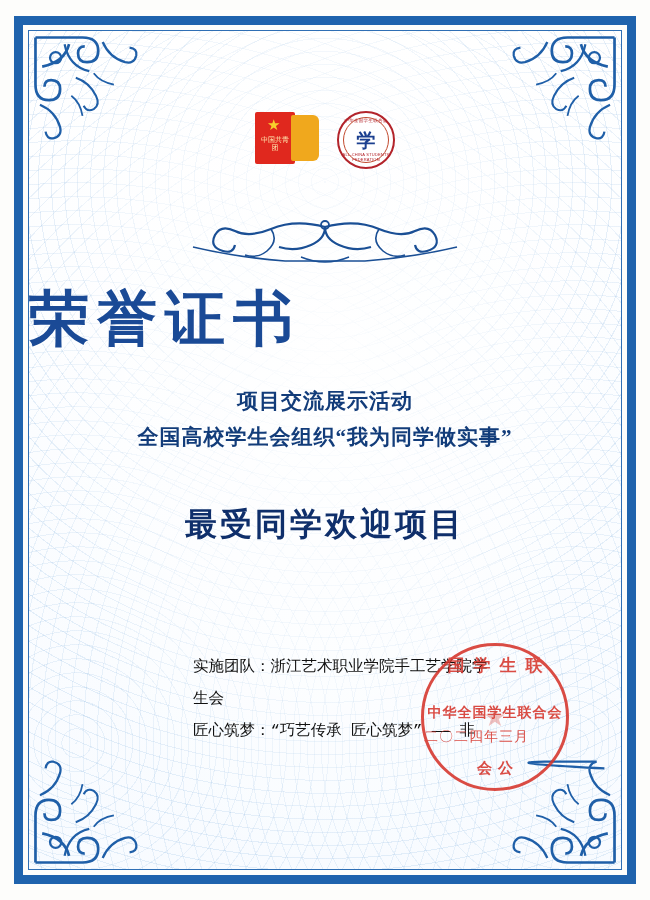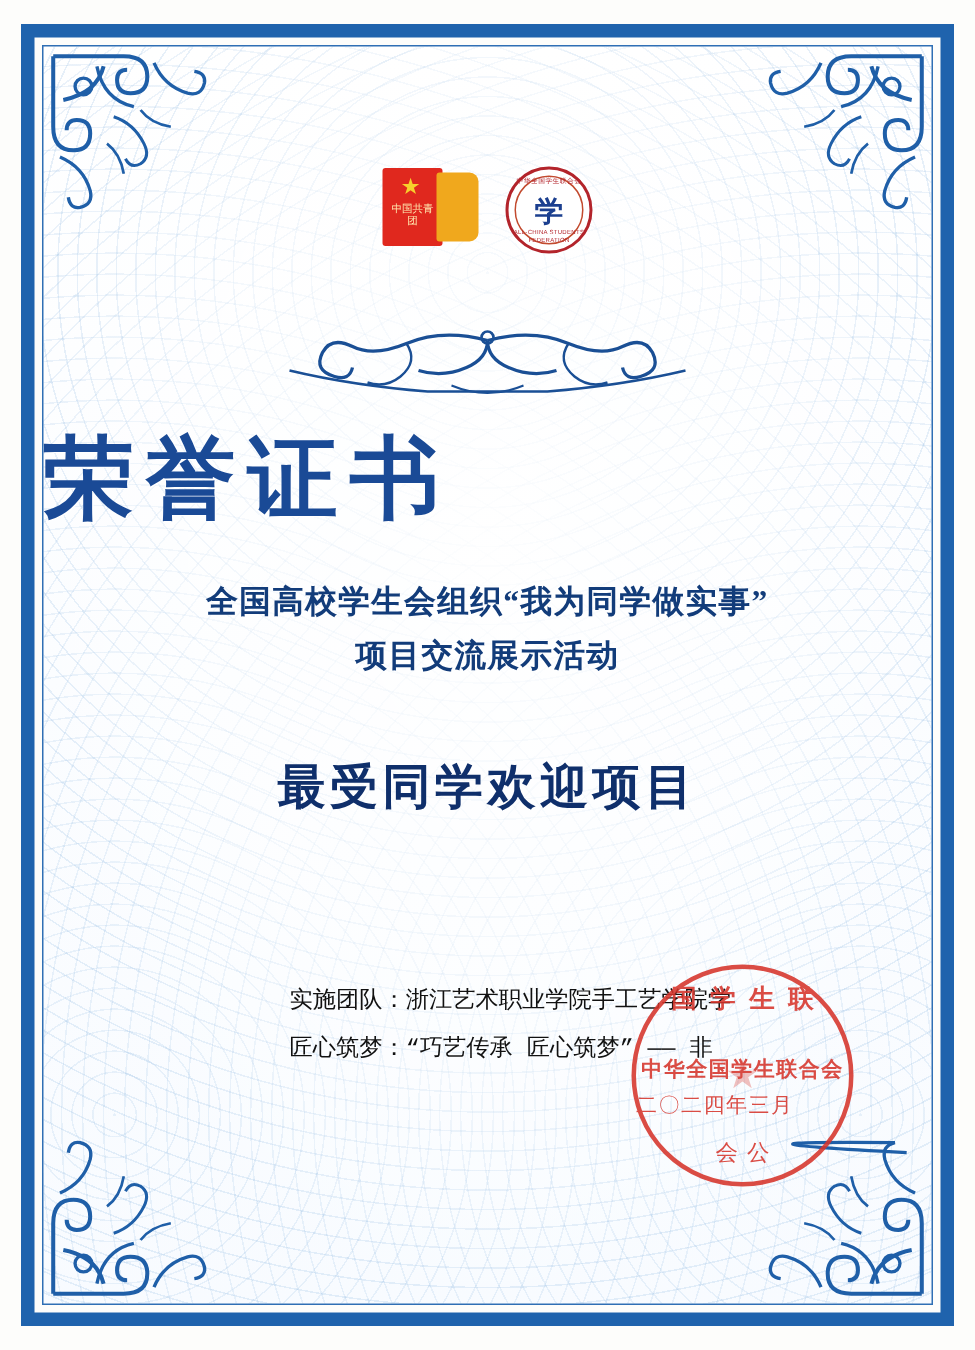--- a/index.html
+++ b/index.html
@@ -265,21 +265,21 @@
     font-weight: normal;
     letter-spacing: 1px;
   }
   .seal .seal-bottom {
     position: absolute;
     bottom: 10px;
     left: 0; right: 0;
     text-align: center;
     font-family: "Liberation Serif", serif;
     font-size: 15px;
-    font-weight: normal;
+    font-weight: bold;
     letter-spacing: 6px;
     text-indent: 6px;
     margin-top: 48px;
   }
   .seal .seal-star {
     position: absolute;
     left: 50%;
     top: 50%;
     transform: translate(-50%,-50%);
     font-size: 26px;
@@ -377,30 +377,31 @@
         <path d="M204 12 Q196 24 208 34 Q218 42 230 38" stroke-width="1.6"></path>
         <path d="M18 30 Q60 40 110 44 L190 44 Q240 40 282 30" stroke-width="1.6"></path>
         <circle cx="150" cy="8" r="4" stroke-width="1.8"></circle>
         <path d="M126 40 Q150 50 174 40" stroke-width="1.4"></path>
       </svg>
     </div>
 
     <div class="title">荣誉证书</div>
 
     <div class="subtitle">
+      <div>项目交流展示活动</div>
       <div>全国高校学生会组织“我为同学做实事”</div>
-      <div>项目交流展示活动</div>
     </div>
 
     <div class="award-name">最受同学欢迎项目</div>
 
     <div class="details">
       <div class="detail-row">
         <span class="detail-label">实施团队：</span><span class="detail-value">浙江艺术职业学院手工艺学院学</span>
       </div>
+      <div class="detail-cont">生会</div>
       <div class="detail-row">
         <span class="detail-label">匠心筑梦：</span><span class="detail-value">“巧艺传承 匠心筑梦” —— 非</span>
       </div>
     </div>
 
     <div class="seal">
       <div class="seal-top">国学生联</div>
       <div class="seal-star">★</div>
       <div class="seal-mid">中华全国学生联合会</div>
       <div class="seal-date">二〇二四年三月</div>

